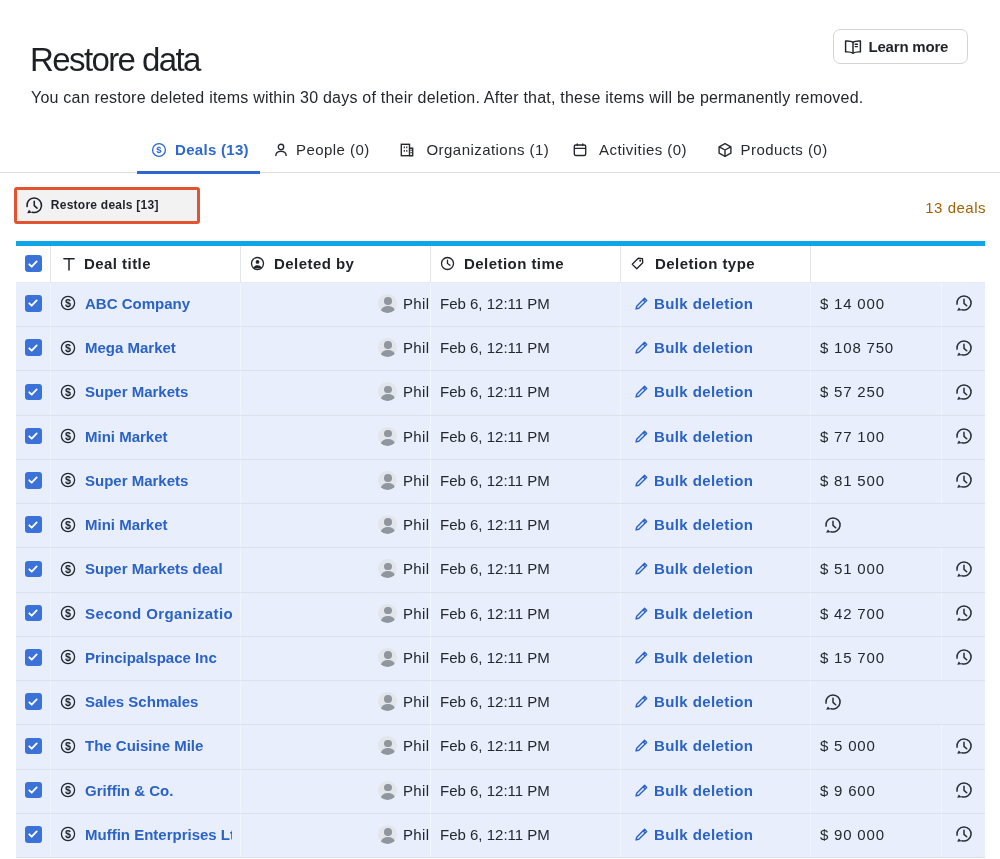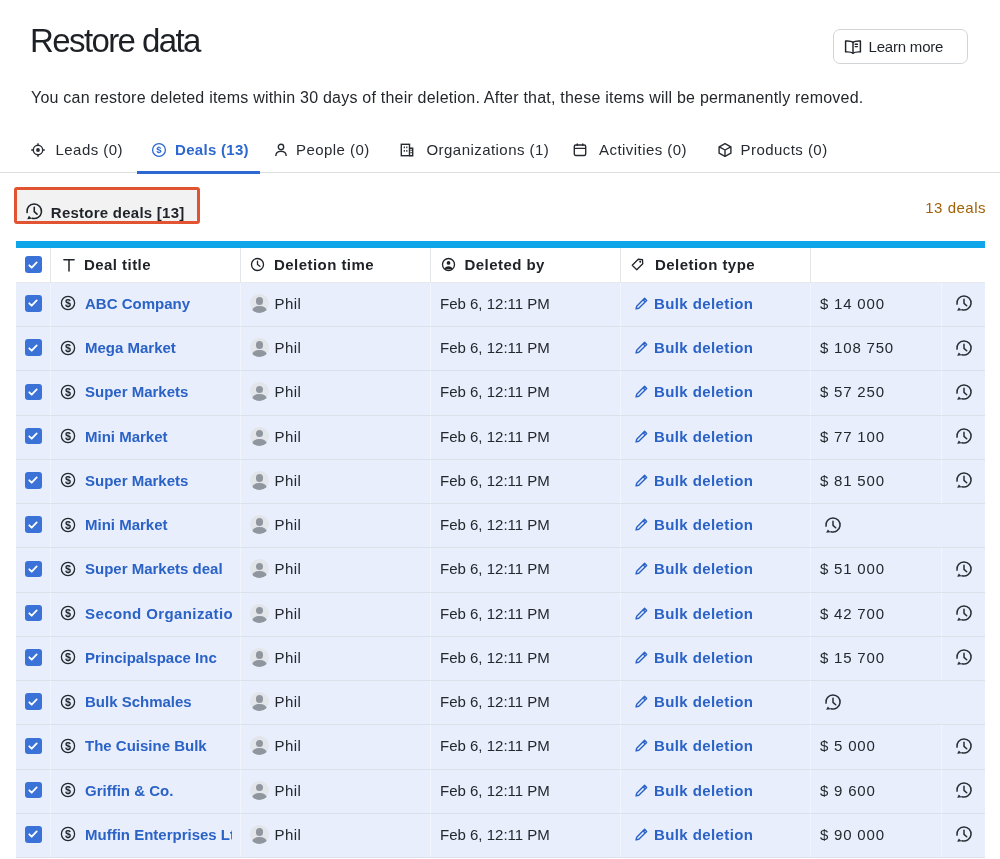--- a/index.html
+++ b/index.html
@@ -1,55 +1,55 @@
 <!DOCTYPE html>
 <html><head>
 <meta charset="utf-8">
 <style>
 * { margin:0; padding:0; box-sizing:border-box; }
 html,body { width:1000px; height:859px; background:#fff; font-family:"Liberation Sans",sans-serif; position:relative; overflow:hidden; color:#24282c; }
 
-h1 { position:absolute; left:30px; top:24px; font-size:33px; font-weight:400; color:#1d2126; line-height:33px; letter-spacing:-1.6px; }
-
-.learn { position:absolute; left:833px; top:29px; width:135px; height:35px; border:1px solid #d2d5d8; border-radius:7px; background:#fff; display:flex; align-items:center; font-weight:400; font-size:15px; letter-spacing:-0.2px; color:#1f2329; gap:7px; padding:0 0 0 9.5px; }
+h1 { position:absolute; left:30px; top:43px; font-size:33px; font-weight:400; color:#1d2126; line-height:33px; letter-spacing:-1.6px; }
+
+.learn { position:absolute; left:833px; top:29px; width:135px; height:35px; border:1px solid #d2d5d8; border-radius:7px; background:#fff; display:flex; align-items:center; font-weight:700; font-size:15px; letter-spacing:-0.2px; color:#1f2329; gap:7px; padding:0 0 0 9.5px; }
 
 .sub { position:absolute; left:31px; top:90px; font-size:16px; line-height:16px; letter-spacing:0.22px; color:#24282c; }
 
 .tabs { position:absolute; left:0; top:129px; width:1000px; height:44.5px; z-index:2; }
 .tab { position:absolute; top:0; height:44.5px; display:flex; align-items:center; padding:0 0 3px 14px; font-size:15px; letter-spacing:0.45px; color:#272b31; }
 .tab svg { margin-right:10px; }
 .tab svg { flex:0 0 auto; }
 .tab.active { color:#2c68d0; font-weight:700; letter-spacing:0.3px; }
 .tab.active:after { content:""; position:absolute; left:0; bottom:0; width:100%; height:2.5px; background:#2c68d0; }
 .tabline { position:absolute; left:0; top:172px; width:1000px; height:1px; background:#dcdfe1; }
 
 .hl { position:absolute; left:14.3px; top:186.8px; border:3.6px solid #e25332; border-radius:3px; }
-.restorebtn { width:179.4px; height:31.2px; background:#f2f2f3; display:flex; align-items:flex-end; gap:7.5px; padding:0 0 0 7.5px; font-weight:700; font-size:15px; letter-spacing:0.25px; color:#1f2329; border-radius:2px; }
+.restorebtn { width:179.4px; height:31.2px; background:#f2f2f3; display:flex; align-items:center; gap:7.5px; padding:0 0 0 7.5px; font-weight:700; font-size:12px; letter-spacing:0.25px; color:#1f2329; border-radius:2px; }
 .ndeals { position:absolute; top:199px; right:14px; font-size:15px; letter-spacing:0.5px; color:#a16207; }
 
 .tbl { position:absolute; left:16px; top:240.5px; width:969px; }
-.thead { display:flex; height:42.25px; border-top:7px solid #0ea5e9; border-bottom:1px solid #e7e9ec; background:#fff; }
+.thead { display:flex; height:42.25px; border-top:5px solid #0ea5e9; border-bottom:1px solid #e7e9ec; background:#fff; }
 .th { display:flex; align-items:center; border-right:1px solid #e3e6e8; font-weight:700; font-size:15px; letter-spacing:0.45px; color:#202429; padding-left:10px; gap:9px; }
 .th:last-child { border-right:none; }
 .row { display:flex; height:44.25px; background:#e8eefc; border-bottom:1.5px solid #dde1ea; }
 .row .td { border-right:1px solid rgba(255,255,255,0.42); }
 .row .td.c6 { border-right:none; }
 .td { display:flex; align-items:center; overflow:hidden; white-space:nowrap; }
 .row .td { padding-bottom:2px; }
 .c0 { width:35px; padding-left:9px; }
 .c1 { width:189.5px; padding-left:9px; padding-right:8px; gap:9px; }
 .c2 { width:190px; padding-left:9.5px; }
 .c3 { width:190.5px; padding-left:9.5px; }
 .c4 { width:190px; padding-left:13px; gap:5px; }
 .c5 { width:131px; padding-left:9px; }
 .c6 { width:43px; justify-content:center; }
 .th.c1 { padding-left:10px; gap:7px; }
 .row .c1 { font-weight:700; color:#2a62c6; font-size:15px; }
 .row .c1 .dtitle { overflow:hidden; white-space:nowrap; }
-.row .c2 { font-size:15px; letter-spacing:0.4px; gap:5.5px; }
+.row .c2 { font-size:15px; letter-spacing:0.4px; gap:5.5px;justify-content:flex-end; }
 .row .c3 { font-size:15px; color:#24282c; } .row .c5 { font-size:15px; color:#24282c; letter-spacing:0.8px; }
 .row .c4 { font-weight:700; color:#2a62c6; font-size:15px; letter-spacing:0.4px; }
 
 .cb { width:16.5px; height:16.5px; border-radius:3px; background:#3b72d8; display:flex; align-items:center; justify-content:center; flex:0 0 auto; }
 .avatar { width:19px; height:19px; border-radius:50%; background:#e2e5e9; position:relative; overflow:hidden; flex:0 0 auto; }
 .avatar .hd { position:absolute; left:5.7px; top:3.2px; width:7.6px; height:7.6px; border-radius:50%; background:#8f969e; }
 .avatar .bd { position:absolute; left:2.2px; top:12px; width:14.6px; height:10px; border-radius:50%; background:#8f969e; }
 </style>
 </head>
 <body>
@@ -57,25 +57,20 @@
 <button class="learn">
 <svg width="18" height="18" viewBox="0 0 18 18" fill="none" stroke="#1f2329" stroke-width="1.45" stroke-linejoin="round" stroke-linecap="round">
       <path d="M9 4.3 C7.5 3 5.3 2.8 1.6 3 V13.9 C5.3 13.7 7.5 13.9 9 15.2 C10.5 13.9 12.7 13.7 16.4 13.9 V3 C12.7 2.8 10.5 3 9 4.3 Z"></path>
       <path d="M9 4.3 V15.2"></path>
       <path d="M11.2 6.2 H13.4 M11.2 8.6 H13.4"></path>
     </svg>
 Learn more</button>
 <div class="sub">You can restore deleted items within 30 days of their deletion. After that, these items will be permanently removed.</div>
 
 <div class="tabs">
-  <div class="tab" style="left:15.5px;"><svg width="16" height="16" viewBox="0 0 16 16" fill="none" stroke="#272b31" stroke-width="1.4">
-        <circle cx="8" cy="8" r="4.7"></circle>
-        <circle cx="8" cy="8" r="1.9" fill="#272b31" stroke="none"></circle>
-        <path d="M8 1.2 L8 3.3 M8 12.7 L8 14.8 M1.2 8 L3.3 8 M12.7 8 L14.8 8"></path>
-      </svg>Leads (0)</div>
   <div class="tab active" style="left:136.5px; width:123.5px;"><svg style="margin-right:8.5px;" width="16" height="16" viewBox="0 0 16 16" fill="none" stroke="#2c68d0" stroke-width="1.3">
         <circle cx="8" cy="8" r="6.4"></circle>
         <text x="8" y="11.3" text-anchor="middle" font-size="9.5" font-weight="bold" fill="#2c68d0" stroke="none" font-family="Liberation Sans">$</text>
       </svg>Deals (13)</div>
   <div class="tab" style="left:259px;"><svg style="margin-right:7px;" width="16" height="16" viewBox="0 0 16 16" fill="none" stroke="#272b31" stroke-width="1.4">
         <circle cx="8" cy="5" r="2.7"></circle>
         <path d="M2.8 14 C2.8 10.9 5 9.4 8 9.4 C11 9.4 13.2 10.9 13.2 14"></path>
       </svg>People (0)</div>
   <div class="tab" style="left:385px;"><svg style="margin-right:11.5px;" width="16" height="16" viewBox="0 0 16 16" fill="none" stroke="#272b31" stroke-width="1.4">
         <rect x="2.3" y="2.3" width="8.2" height="11.4"></rect>
@@ -110,29 +105,29 @@
     <div class="th c0">
         <span class="cb">
           <svg width="12" height="12" viewBox="0 0 12 12" fill="none" stroke="#fff" stroke-width="1.8" stroke-linecap="round" stroke-linejoin="round">
             <path d="M2.3 6.3 L4.7 8.7 L9.7 3.4"></path>
           </svg>
         </span>
       </div>
     <div class="th c1"><svg width="16" height="16" viewBox="0 0 16 16" fill="none" stroke="#202429" stroke-width="1.5" stroke-linecap="round">
           <path d="M2.9 2.7 H13.1 M8 2.7 V14"></path>
         </svg>Deal title</div>
-    <div class="th c3"><svg width="15" height="15" viewBox="0 0 16 16" fill="none" stroke="#202429" stroke-width="1.4" stroke-linecap="round">
-          <circle cx="8" cy="8" r="6.4"></circle>
-          <path d="M8 4.4 V8 L10.6 9.9"></path>
-        </svg>Deletion time</div>
     <div class="th c2"><svg width="15" height="15" viewBox="0 0 16 16" fill="none" stroke="#202429" stroke-width="1.4">
           <circle cx="8" cy="8" r="6.4"></circle>
           <circle cx="8" cy="6.3" r="2" fill="#202429" stroke="none"></circle>
           <path d="M3.5 13 C4 10.8 5.8 9.8 8 9.8 C10.2 9.8 12 10.8 12.5 13 Z" fill="#202429" stroke="none"></path>
         </svg>Deleted by</div>
+    <div class="th c3"><svg width="15" height="15" viewBox="0 0 16 16" fill="none" stroke="#202429" stroke-width="1.4" stroke-linecap="round">
+          <circle cx="8" cy="8" r="6.4"></circle>
+          <path d="M8 4.4 V8 L10.6 9.9"></path>
+        </svg>Deletion time</div>
     <div class="th c4" style="padding-left:9px; gap:10px;"><svg width="15" height="15" viewBox="0 0 16 16" fill="none" stroke="#202429" stroke-width="1.4" stroke-linejoin="round">
           <path d="M8.8 2.4 L13.3 2.7 L13.6 7.2 L7.2 13.6 L2.4 8.8 Z"></path>
           <circle cx="10.9" cy="5.1" r="1.05" fill="#202429" stroke="none"></circle>
         </svg>Deletion type</div>
     <div class="th c6"></div>
   </div>
   <div class="row">
     <div class="td c0">
         <span class="cb">
           <svg width="12" height="12" viewBox="0 0 12 12" fill="none" stroke="#fff" stroke-width="1.8" stroke-linecap="round" stroke-linejoin="round">
@@ -434,53 +429,53 @@
           <svg width="12" height="12" viewBox="0 0 12 12" fill="none" stroke="#fff" stroke-width="1.8" stroke-linecap="round" stroke-linejoin="round">
             <path d="M2.3 6.3 L4.7 8.7 L9.7 3.4"></path>
           </svg>
         </span>
       </div>
     <div class="td c1">
         <svg width="16" height="16" viewBox="0 0 16 16" fill="none" stroke="#23272c" stroke-width="1.3" style="flex:0 0 auto">
           <circle cx="8" cy="8" r="6.6"></circle>
           <text x="8" y="11.7" text-anchor="middle" font-size="10.8" font-weight="bold" fill="#23272c" stroke="none" font-family="Liberation Sans">$</text>
         </svg>
-        <span class="dtitle">Bulk Schmales</span>
-      </div>
-    <div class="td c2"><span class="avatar">
-          <span class="hd"></span>
-          <span class="bd"></span>
-        </span>Phil</div>
-    <div class="td c3">Feb 6, 12:11 PM</div>
-    <div class="td c4"><svg width="15" height="15" viewBox="0 0 16 16" fill="none" stroke="#2a62c6" stroke-width="1.5" stroke-linejoin="round" style="flex:0 0 auto">
-          <path d="M2.2 13.8 L2.9 10.9 L11.3 2.5 L13.5 4.7 L5.1 13.1 Z"></path>
-          <path d="M9.7 4.1 L11.9 6.3"></path>
-        </svg>Bulk deletion</div>
-    <div class="td c6">
-        <svg width="18" height="18" viewBox="0 0 16 16" fill="none" stroke="#2b3036" stroke-width="1.35" stroke-linecap="round" stroke-linejoin="round">
-          <path d="M1.8 9.1 A6.3 6.3 0 1 1 6.16 14.02"></path>
-          <path d="M8 4.6 V8.3 L10.4 10.5"></path>
-          <path d="M1.9 14.9 L3.4 11.9 L5.9 14.4 Z" fill="#2b3036" stroke="none"></path>
-        </svg>
-      </div>
-  </div>
-  <div class="row">
-    <div class="td c0">
-        <span class="cb">
-          <svg width="12" height="12" viewBox="0 0 12 12" fill="none" stroke="#fff" stroke-width="1.8" stroke-linecap="round" stroke-linejoin="round">
-            <path d="M2.3 6.3 L4.7 8.7 L9.7 3.4"></path>
-          </svg>
-        </span>
-      </div>
-    <div class="td c1">
-        <svg width="16" height="16" viewBox="0 0 16 16" fill="none" stroke="#23272c" stroke-width="1.3" style="flex:0 0 auto">
-          <circle cx="8" cy="8" r="6.6"></circle>
-          <text x="8" y="11.7" text-anchor="middle" font-size="10.8" font-weight="bold" fill="#23272c" stroke="none" font-family="Liberation Sans">$</text>
-        </svg>
-        <span class="dtitle">The Cuisine Bulk</span>
+        <span class="dtitle">Sales Schmales</span>
+      </div>
+    <div class="td c2"><span class="avatar">
+          <span class="hd"></span>
+          <span class="bd"></span>
+        </span>Phil</div>
+    <div class="td c3">Feb 6, 12:11 PM</div>
+    <div class="td c4"><svg width="15" height="15" viewBox="0 0 16 16" fill="none" stroke="#2a62c6" stroke-width="1.5" stroke-linejoin="round" style="flex:0 0 auto">
+          <path d="M2.2 13.8 L2.9 10.9 L11.3 2.5 L13.5 4.7 L5.1 13.1 Z"></path>
+          <path d="M9.7 4.1 L11.9 6.3"></path>
+        </svg>Bulk deletion</div>
+    <div class="td c6">
+        <svg width="18" height="18" viewBox="0 0 16 16" fill="none" stroke="#2b3036" stroke-width="1.35" stroke-linecap="round" stroke-linejoin="round">
+          <path d="M1.8 9.1 A6.3 6.3 0 1 1 6.16 14.02"></path>
+          <path d="M8 4.6 V8.3 L10.4 10.5"></path>
+          <path d="M1.9 14.9 L3.4 11.9 L5.9 14.4 Z" fill="#2b3036" stroke="none"></path>
+        </svg>
+      </div>
+  </div>
+  <div class="row">
+    <div class="td c0">
+        <span class="cb">
+          <svg width="12" height="12" viewBox="0 0 12 12" fill="none" stroke="#fff" stroke-width="1.8" stroke-linecap="round" stroke-linejoin="round">
+            <path d="M2.3 6.3 L4.7 8.7 L9.7 3.4"></path>
+          </svg>
+        </span>
+      </div>
+    <div class="td c1">
+        <svg width="16" height="16" viewBox="0 0 16 16" fill="none" stroke="#23272c" stroke-width="1.3" style="flex:0 0 auto">
+          <circle cx="8" cy="8" r="6.6"></circle>
+          <text x="8" y="11.7" text-anchor="middle" font-size="10.8" font-weight="bold" fill="#23272c" stroke="none" font-family="Liberation Sans">$</text>
+        </svg>
+        <span class="dtitle">The Cuisine Mile</span>
       </div>
     <div class="td c2"><span class="avatar">
           <span class="hd"></span>
           <span class="bd"></span>
         </span>Phil</div>
     <div class="td c3">Feb 6, 12:11 PM</div>
     <div class="td c4"><svg width="15" height="15" viewBox="0 0 16 16" fill="none" stroke="#2a62c6" stroke-width="1.5" stroke-linejoin="round" style="flex:0 0 auto">
           <path d="M2.2 13.8 L2.9 10.9 L11.3 2.5 L13.5 4.7 L5.1 13.1 Z"></path>
           <path d="M9.7 4.1 L11.9 6.3"></path>
         </svg>Bulk deletion</div>

